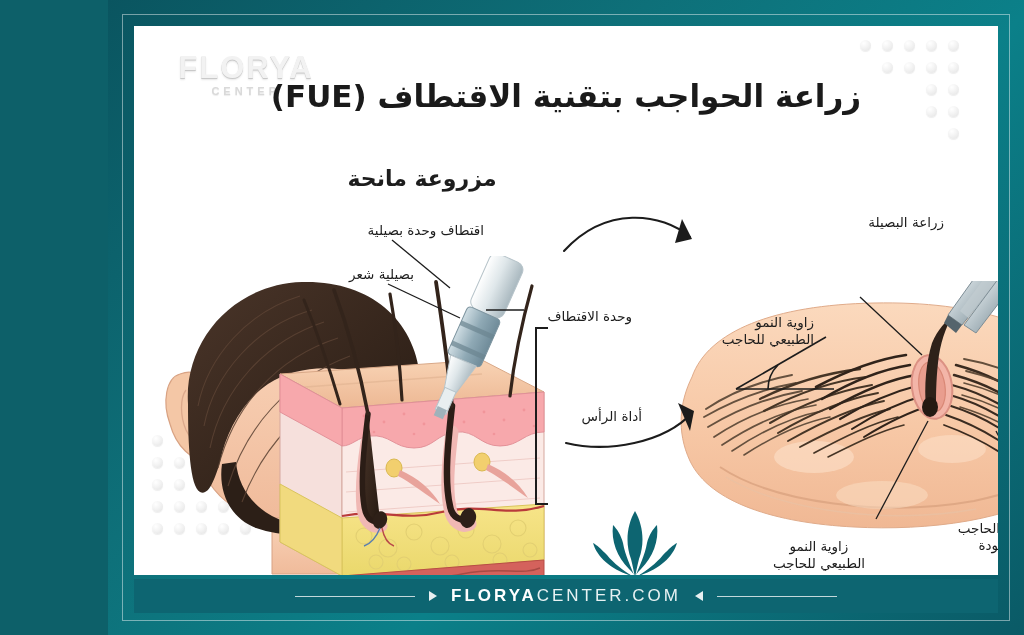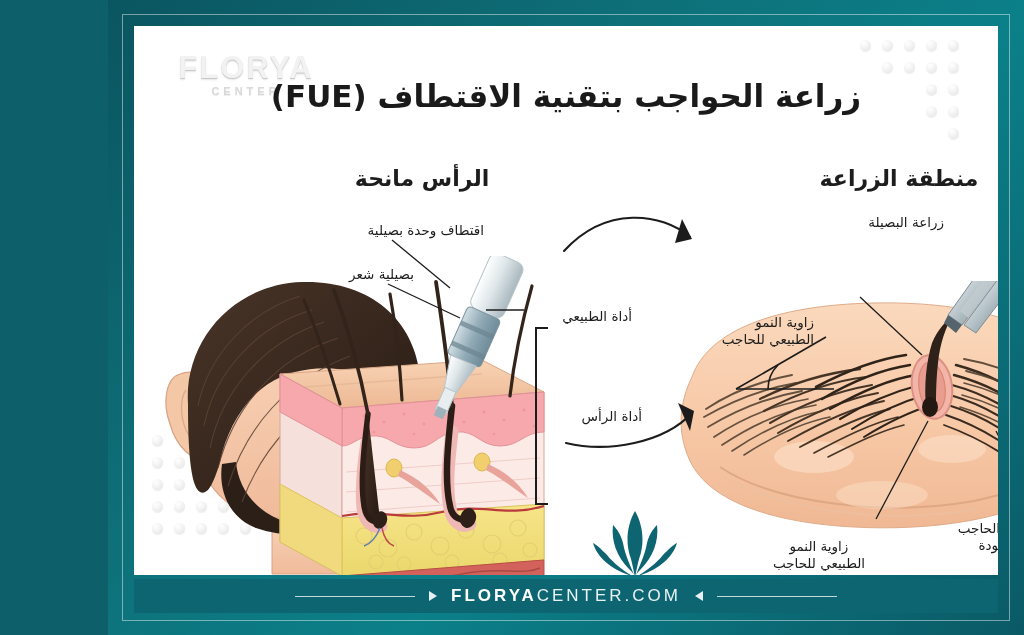--- a/index.html
+++ b/index.html
@@ -120,22 +120,21 @@
       <div class="dot" style="left:88px;top:88px;"></div>
     </div>
 
     <div class="logo">
       <div class="logo-main">FLORYA</div>
       <div class="logo-sub">CENTER</div>
     </div>
 
     <div class="title">زراعة الحواجب بتقنية الاقتطاف (FUE)</div>
 
-    <div class="sec-head sec-left">الرأس مانحة</div>
-    <div class="sec-head sec-right">منطقة الزراعة</div>
+    <div class="sec-head sec-left">مزروعة مانحة</div>
 
     <div class="art" style="left:18px;top:230px;width:420px;height:330px;">
       <svg width="420" height="330" viewBox="0 0 420 330">
         <defs>
           <linearGradient id="skinG" x1="0" y1="0" x2="0" y2="1">
             <stop offset="0%" stop-color="#fbd9bf"></stop>
               <stop offset="100%" stop-color="#f0bb9b"></stop>
           </linearGradient>
           <linearGradient id="epiG" x1="0" y1="0" x2="0" y2="1">
             <stop offset="0%" stop-color="#f8d3b4"></stop>
@@ -400,21 +399,21 @@
     <div class="art" style="left:398px;top:300px;width:22px;height:180px;">
       <svg width="22" height="180" viewBox="0 0 22 180">
         <path d="M16 2 L4 2 L4 178 L16 178" fill="none" stroke="#1c1c1c" stroke-width="2"></path>
       </svg>
     </div>
 
     <div class="lbl" style="left:170px;top:196px;width:180px;text-align:right;">اقتطاف وحدة بصيلية</div>
 
     <div class="lbl" style="left:140px;top:240px;width:140px;text-align:right;">بصيلية شعر</div>
 
-    <div class="lbl" style="left:368px;top:282px;width:130px;text-align:right;">أداة الطبيعي</div>
+    <div class="lbl" style="left:368px;top:282px;width:130px;text-align:right;">وحدة الاقتطاف</div>
 
     <div class="lbl" style="left:398px;top:382px;width:110px;text-align:right;">أداة الرأس</div>
 
     <div class="art" style="left:240px;top:200px;width:180px;height:120px;">
       <svg width="180" height="120" viewBox="0 0 180 120">
         <g stroke="#1c1c1c" stroke-width="1.3" fill="none">
           <path d="M18 14 L76 62"></path>
           <path d="M14 58 L86 92"></path>
           <path d="M150 84 L112 84"></path>
         </g>

